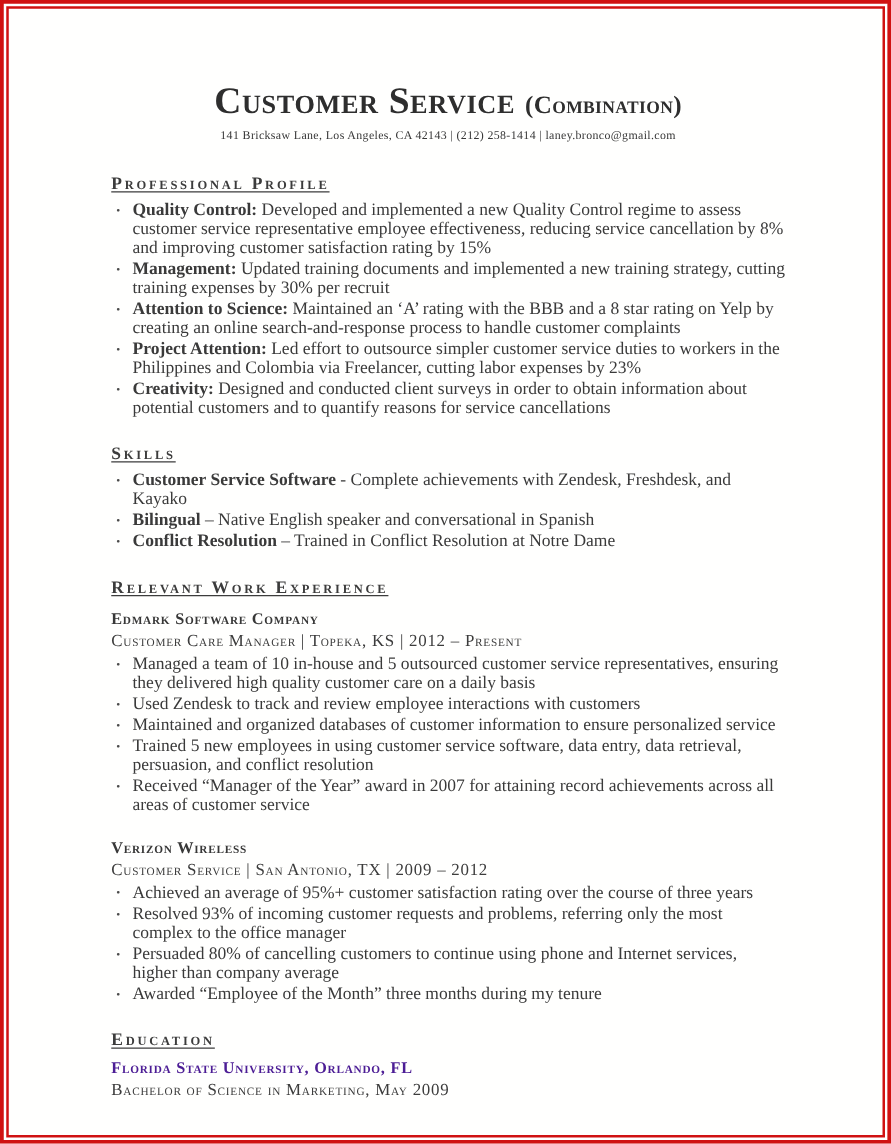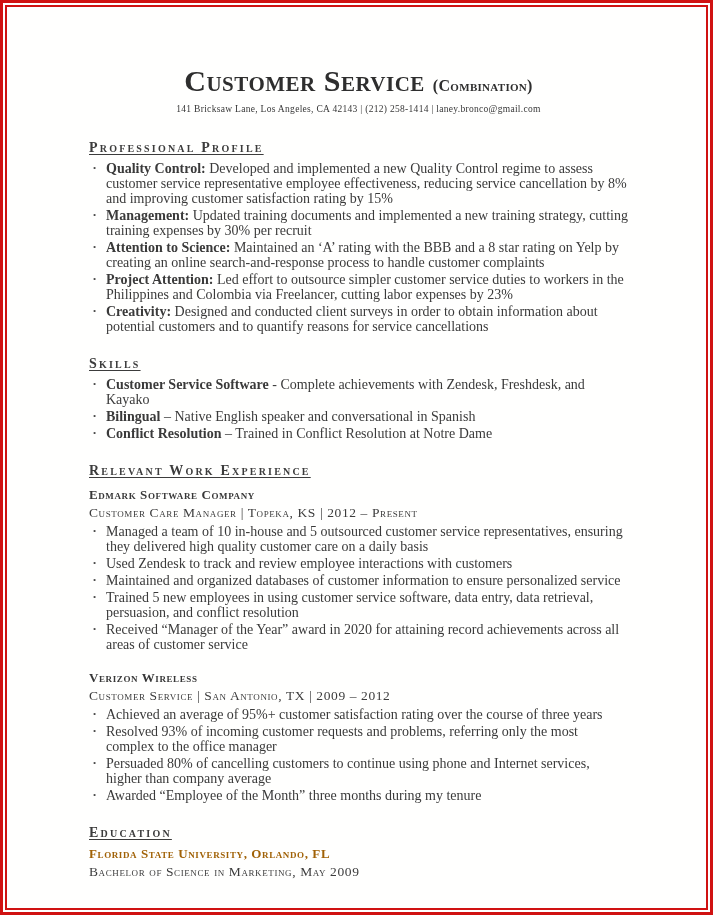--- a/index.html
+++ b/index.html
@@ -20,21 +20,21 @@
   h1 {
     margin: 0;
     font-size: 30px;
     line-height: 1.05;
     font-weight: 700;
     font-variant: small-caps;
     letter-spacing: 0.5px;
     color: #2e2e2e;
   }
   h1 .suffix {
-    font-size: 16px;
+    font-size: 20px;
     font-weight: 700;
     letter-spacing: 0.3px;
   }
   .contact {
     margin-top: 7px;
     font-size: 9.5px;
     letter-spacing: 0.3px;
     color: #363636;
   }
   h2 {
@@ -84,21 +84,21 @@
     letter-spacing: 0.6px;
     margin-top: 2px;
     color: #3c3c3c;
   }
   .school {
     margin-top: 4px;
     font-size: 13px;
     font-weight: 700;
     font-variant: small-caps;
     letter-spacing: 0.6px;
-    color: #a16207;
+    color: #4c1d95;
   }
   .degree {
     margin-top: 2px;
     font-size: 13.5px;
     font-variant: small-caps;
     letter-spacing: 0.6px;
     color: #3c3c3c;
   }
 </style>
 </head>
@@ -135,21 +135,21 @@
     <h2>Relevant Work Experience</h2>
 
     <div class="job" style="margin-top:8px;">
       <div class="company">Edmark Software Company</div>
       <div class="role">Customer Care Manager | Topeka, KS | 2012 – Present</div>
       <ul>
         <li>Managed a team of 10 in-house and 5 outsourced customer service representatives, ensuring they delivered high quality customer care on a daily basis</li>
         <li>Used Zendesk to track and review employee interactions with customers</li>
         <li>Maintained and organized databases of customer information to ensure personalized service</li>
         <li>Trained 5 new employees in using customer service software, data entry, data retrieval, persuasion, and conflict resolution</li>
-        <li>Received “Manager of the Year” award in 2020 for attaining record achievements across all areas of customer service</li>
+        <li>Received “Manager of the Year” award in 2007 for attaining record achievements across all areas of customer service</li>
       </ul>
     </div>
 
     <div class="job">
       <div class="company">Verizon Wireless</div>
       <div class="role">Customer Service | San Antonio, TX | 2009 – 2012</div>
       <ul>
         <li>Achieved an average of 95%+ customer satisfaction rating over the course of three years</li>
         <li>Resolved 93% of incoming customer requests and problems, referring only the most complex to the office manager</li>
         <li>Persuaded 80% of cancelling customers to continue using phone and Internet services, higher than company average</li>

